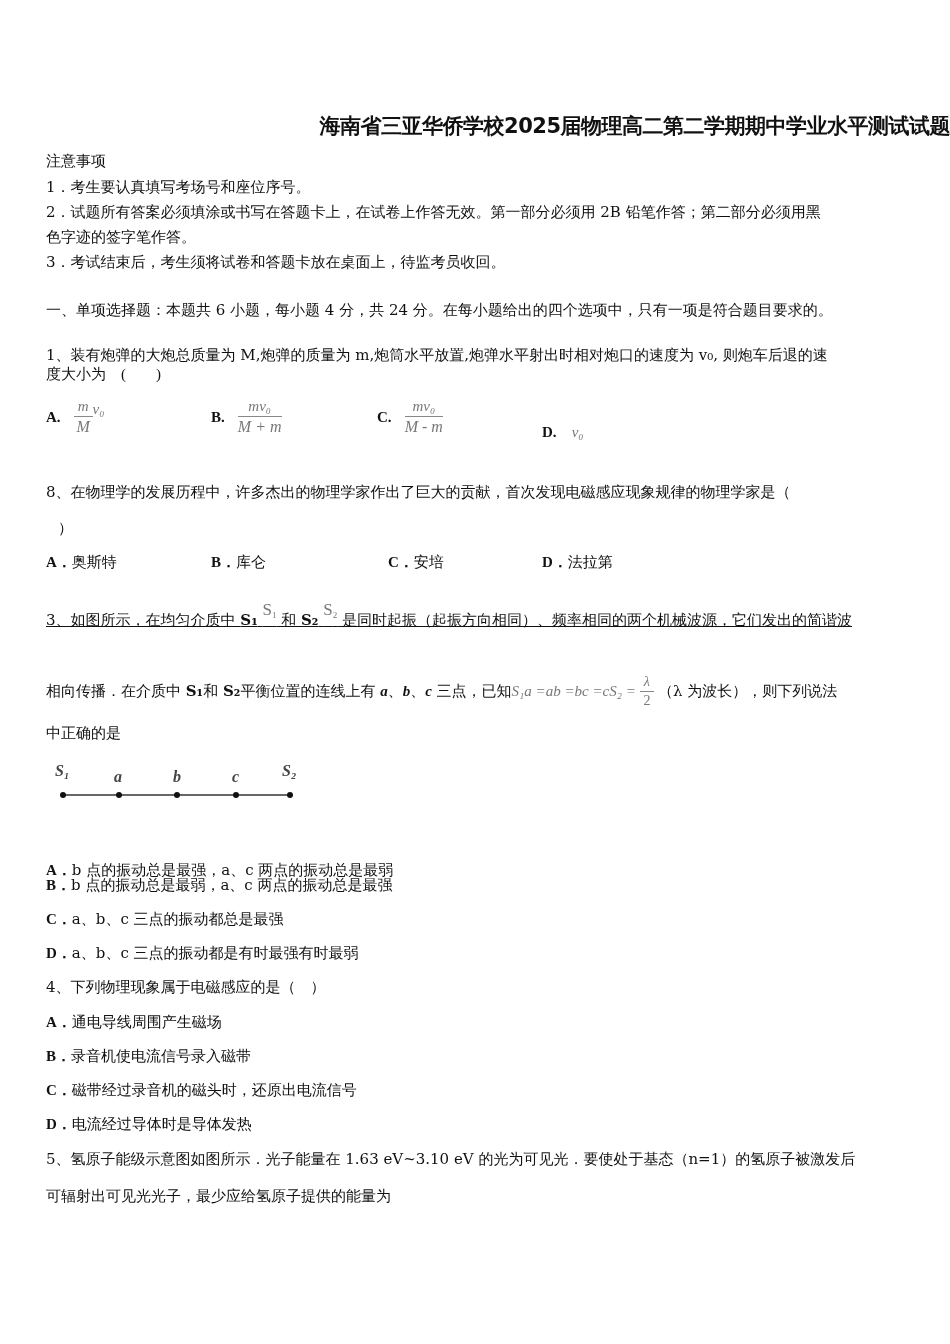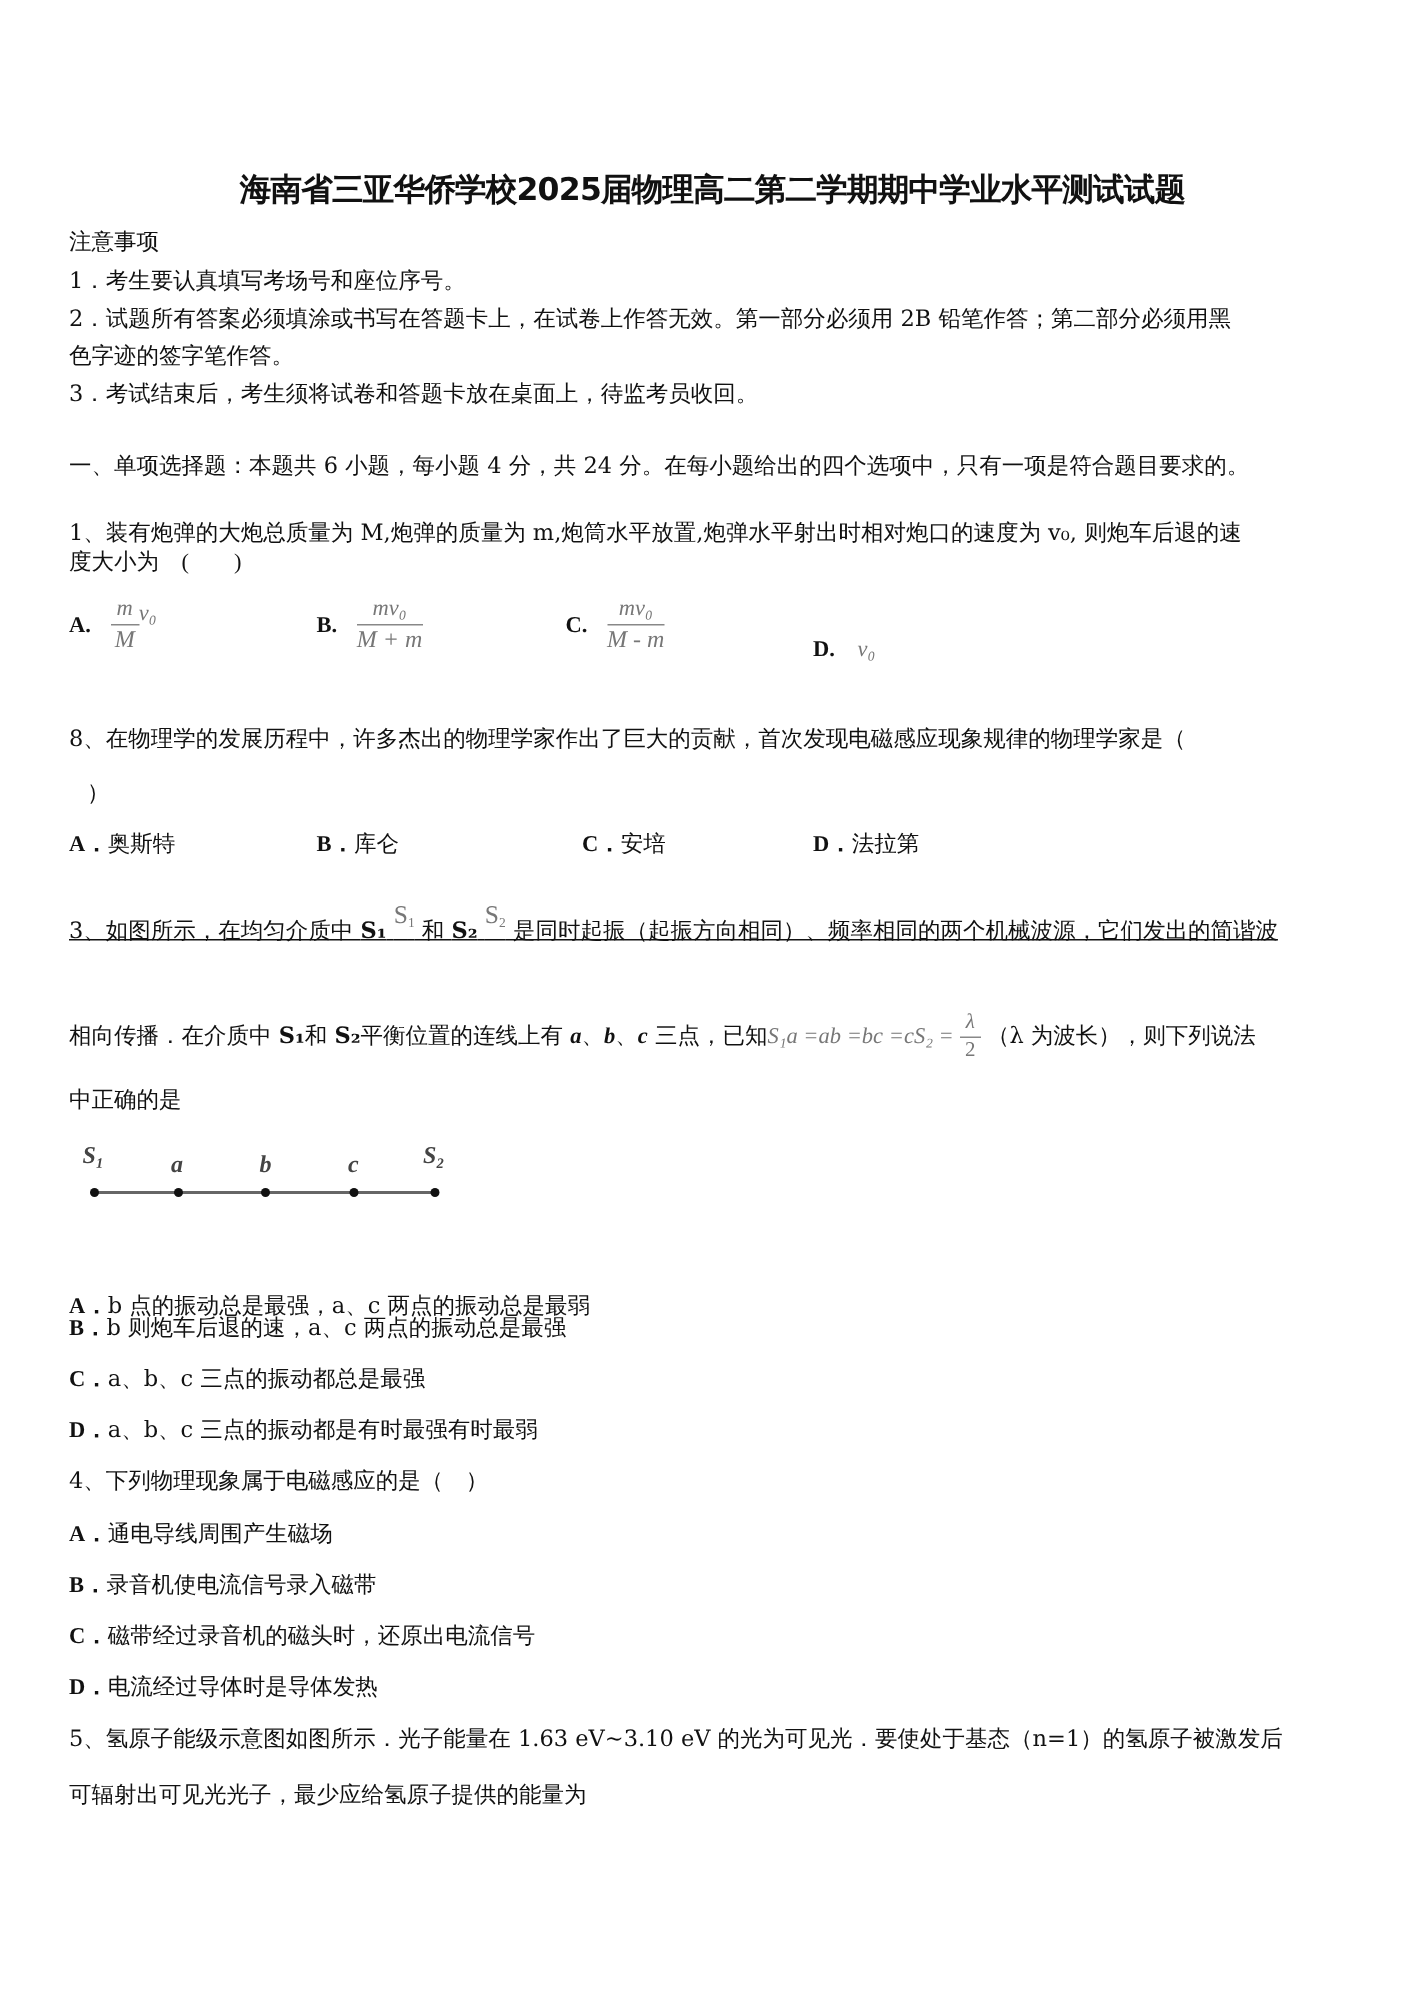--- a/index.html
+++ b/index.html
@@ -1,19 +1,19 @@
 <!DOCTYPE html>
 <html><head>
 <meta charset="utf-8">
 <style>
   html, body { margin: 0; padding: 0; background: #ffffff; }
   body { width: 950px; height: 1344px; position: relative; overflow: hidden;
          font-family: "DejaVu Serif", "Liberation Serif", serif; color: #111; }
   .abs { position: absolute; white-space: nowrap; }
-  .title { left: 0; width: 950px; top: 112px; text-align: center;
+  .title { left: 0; width: 950px; top: 112px; text-align: right;
            font-family: "DejaVu Sans", "Liberation Sans", sans-serif;
            font-weight: bold; font-size: 21px; letter-spacing: -0.5px; }
   .line { font-size: 15px; left: 46px; }
   .bold { font-weight: bold; }
   .mathgray { font-family: "Liberation Serif", serif; font-style: italic; color: #777; }
   .frac { display: inline-block; vertical-align: middle; text-align: center; }
   .frac .num { display: block; padding: 0 4px 1px; border-bottom: 1px solid #888; font-size: 15px; }
   .frac .den { display: block; padding-top: 1px; font-size: 16px; }
   .sub { font-size: 9px; vertical-align: -3px; font-style: normal; }
   .optlabel { font-weight: bold; font-family: "Liberation Serif", serif; font-size: 15px; }
@@ -101,21 +101,21 @@
   <span class="abs mathgray" style="left:64px; top:8px; font-size:16px; color:#444; font-weight:bold;">a</span>
   <span class="abs mathgray" style="left:123px; top:8px; font-size:16px; color:#444; font-weight:bold;">b</span>
   <span class="abs mathgray" style="left:182px; top:8px; font-size:16px; color:#444; font-weight:bold;">c</span>
   <span class="abs mathgray" style="left:232px; top:2px; font-size:16px; color:#444; font-weight:bold;">S₂</span>
 </div>
 
 <div class="abs line" style="top:842px;margin-top:19px;">
   <span class="optlabel">A．</span><span>b 点的振动总是最强，a、c 两点的振动总是最弱</span>
 </div>
 <div class="abs line" style="top:876px;">
-  <span class="optlabel">B．</span><span>b 则炮车后退的速，a、c 两点的振动总是最强</span>
+  <span class="optlabel">B．</span><span>b 点的振动总是最弱，a、c 两点的振动总是最强</span>
 </div>
 <div class="abs line" style="top:910px;">
   <span class="optlabel">C．</span><span>a、b、c 三点的振动都总是最强</span>
 </div>
 <div class="abs line" style="top:944px;text-align:right;">
   <span class="optlabel">D．</span><span>a、b、c 三点的振动都是有时最强有时最弱</span>
 </div>
 
 <div class="abs line" style="top:978px;">4、下列物理现象属于电磁感应的是（　）</div>
 <div class="abs line" style="top:1013px;">

